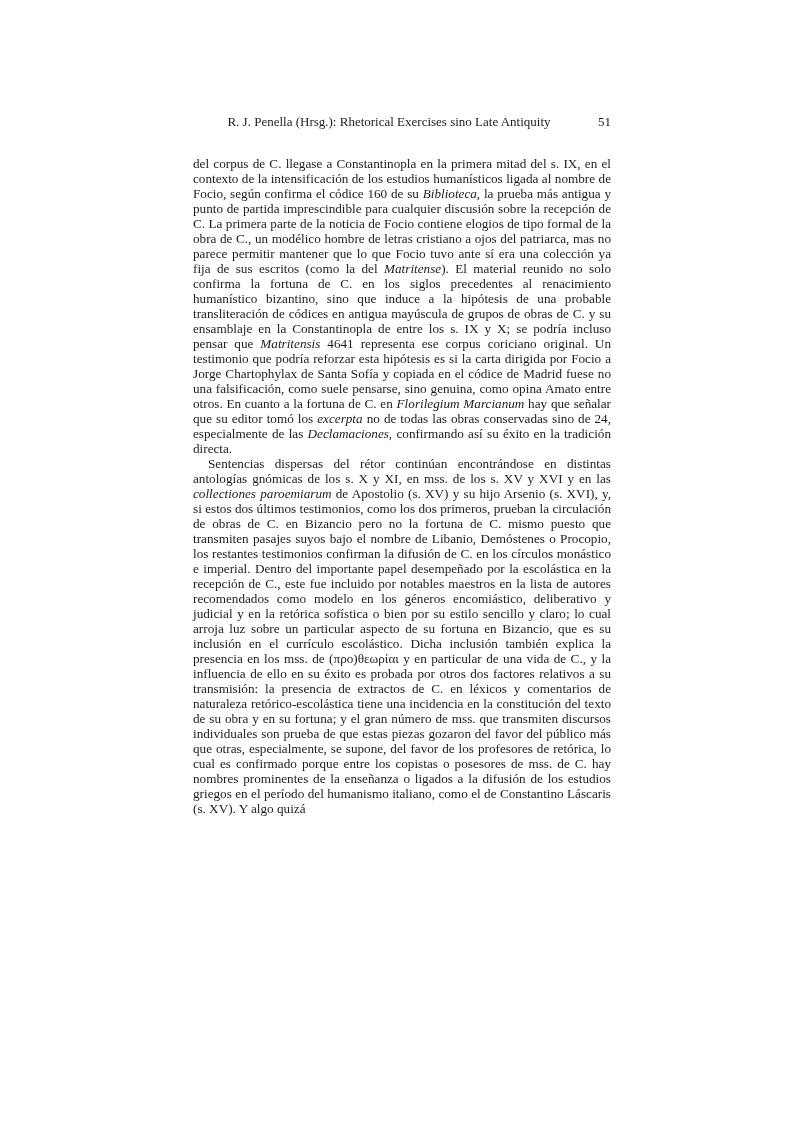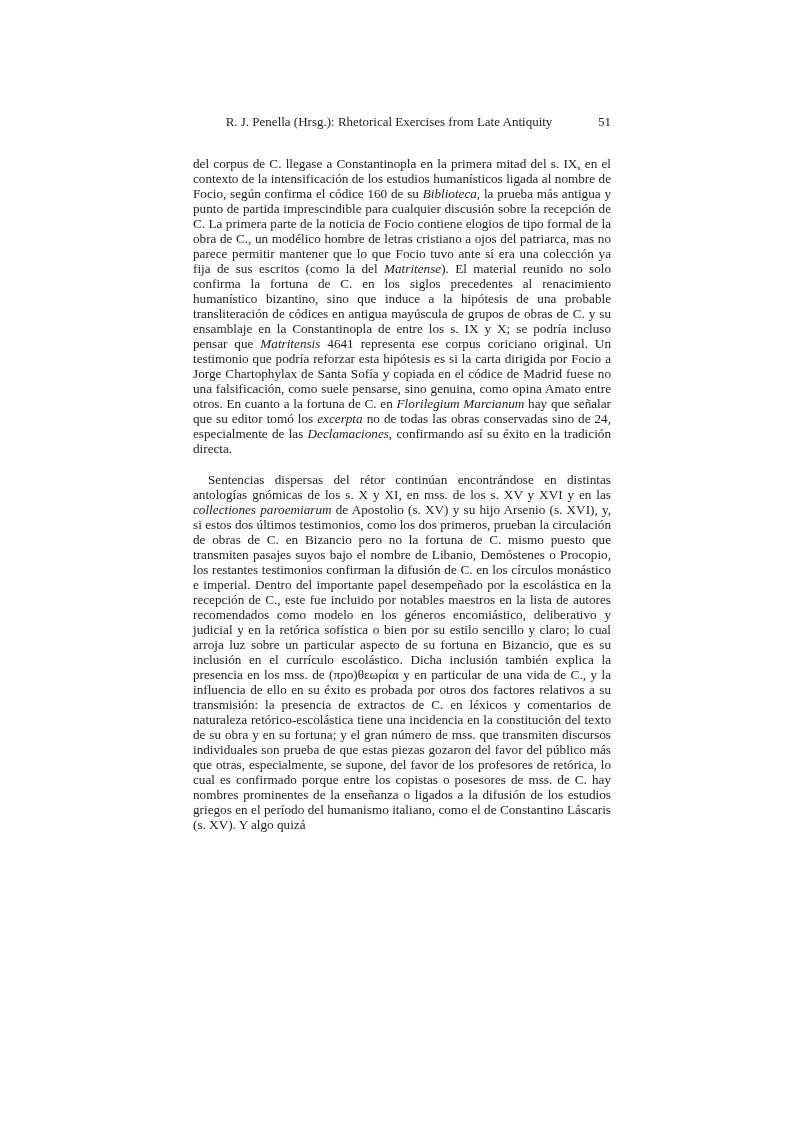--- a/index.html
+++ b/index.html
@@ -44,33 +44,32 @@
     font-size: 13.2px;
     line-height: 15px;
     text-align: justify;
     hyphens: auto;
   }
   .body-text p.para {
     margin: 0;
   }
   .body-text p.para.indent {
     text-indent: 15px;
-    margin-top: 16px;
   }
   .it {
     font-style: italic;
   }
 </style>
 </head>
 <body>
 
 <div class="page">
 
   <div class="running-header">
-    <span class="header-title">R. J. Penella (Hrsg.): Rhetorical Exercises from Late Antiquity</span>
+    <span class="header-title">R. J. Penella (Hrsg.): Rhetorical Exercises sino Late Antiquity</span>
     <span class="page-number">51</span>
   </div>
 
   <div class="body-text">
       <p class="para"><span>del corpus de C. llegase a Constantinopla en la primera mitad del s. IX, en el contexto de la intensificación de los estudios humanísticos ligada al nombre de Focio, según confirma el códice 160 de su </span><span class="it">Biblioteca,</span><span> la prueba más antigua y punto de partida imprescindible para cualquier discusión sobre la recepción de C. La primera parte de la noticia de Focio contiene elogios de tipo formal de la obra de C., un modélico hombre de letras cristiano a ojos del patriarca, mas no parece permitir mantener que lo que Focio tuvo ante sí era una colección ya fija de sus escritos (como la del </span><span class="it">Matritense</span><span>). El material reunido no solo confirma la fortuna de C. en los siglos precedentes al renacimiento humanístico bizantino, sino que induce a la hipótesis de una probable transliteración de códices en antigua mayúscula de grupos de obras de C. y su ensamblaje en la Constantinopla de entre los s. IX y X; se podría incluso pensar que </span><span class="it">Matritensis</span><span> 4641 representa ese corpus coriciano original. Un testimonio que podría reforzar esta hipótesis es si la carta dirigida por Focio a Jorge Chartophylax de Santa Sofía y copiada en el códice de Madrid fuese no una falsificación, como suele pensarse, sino genuina, como opina Amato entre otros. En cuanto a la fortuna de C. en </span><span class="it">Florilegium Marcianum</span><span> hay que señalar que su editor tomó los </span><span class="it">excerpta</span><span> no de todas las obras conservadas sino de 24, especialmente de las </span><span class="it">Declamaciones,</span><span> confirmando así su éxito en la tradición directa.</span></p>
       <p class="para indent"><span>Sentencias dispersas del rétor continúan encontrándose en distintas antologías gnómicas de los s. X y XI, en mss. de los s. XV y XVI y en las </span><span class="it">collectiones paroemiarum</span><span> de Apostolio (s. XV) y su hijo Arsenio (s. XVI), y, si estos dos últimos testimonios, como los dos primeros, prueban la circulación de obras de C. en Bizancio pero no la fortuna de C. mismo puesto que transmiten pasajes suyos bajo el nombre de Libanio, Demóstenes o Procopio, los restantes testimonios confirman la difusión de C. en los círculos monástico e imperial. Dentro del importante papel desempeñado por la escolástica en la recepción de C., este fue incluido por notables maestros en la lista de autores recomendados como modelo en los géneros encomiástico, deliberativo y judicial y en la retórica sofística o bien por su estilo sencillo y claro; lo cual arroja luz sobre un particular aspecto de su fortuna en Bizancio, que es su inclusión en el currículo escolástico. Dicha inclusión también explica la presencia en los mss. de (προ)θεωρίαι y en particular de una vida de C., y la influencia de ello en su éxito es probada por otros dos factores relativos a su transmisión: la presencia de extractos de C. en léxicos y comentarios de naturaleza retórico-escolástica tiene una incidencia en la constitución del texto de su obra y en su fortuna; y el gran número de mss. que transmiten discursos individuales son prueba de que estas piezas gozaron del favor del público más que otras, especialmente, se supone, del favor de los profesores de retórica, lo cual es confirmado porque entre los copistas o posesores de mss. de C. hay nombres prominentes de la enseñanza o ligados a la difusión de los estudios griegos en el período del humanismo italiano, como el de Constantino Láscaris (s. XV). Y algo quizá</span></p>
     </div>
 
 </div>
 

